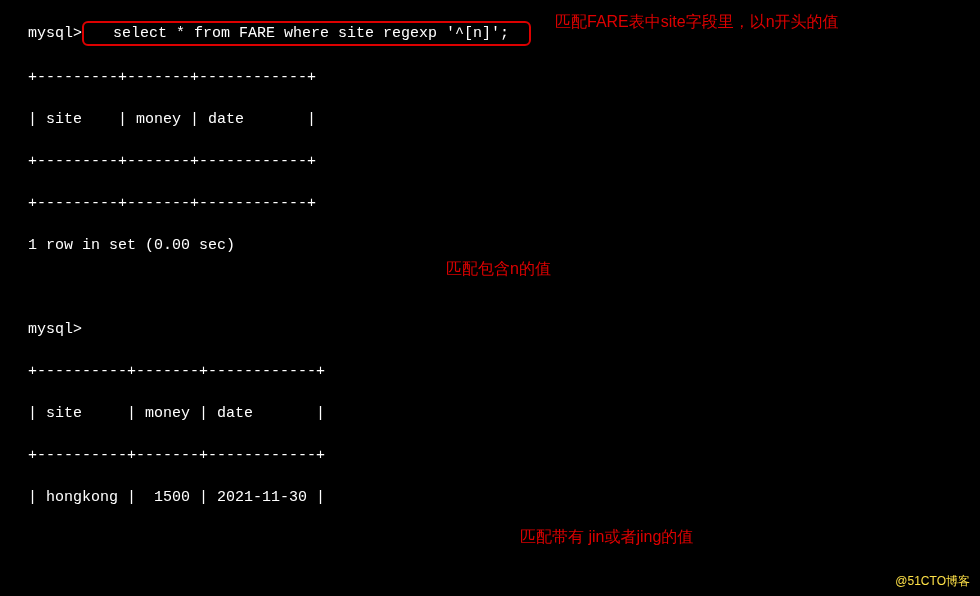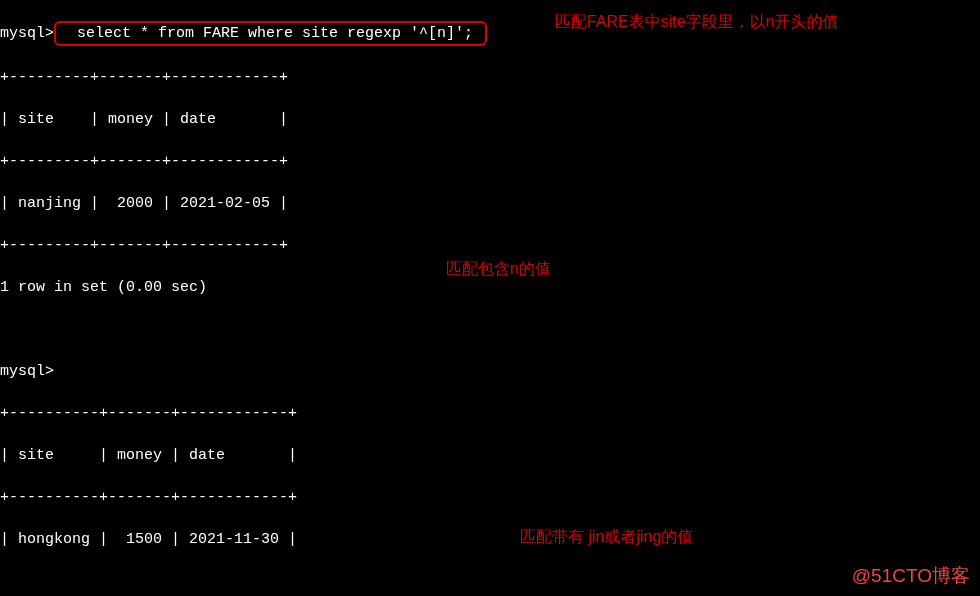--- a/index.html
+++ b/index.html
@@ -25,21 +25,21 @@
     .prompt-line {
       display: flex;
       align-items: center;
     }
     .prompt {
       color: #fff;
     }
     .highlight-box {
       border: 2.5px solid #d00;
       border-radius: 6px;
-      padding: 0 12px;
+      padding: 0 20px;
       display: inline-block;
       color: #fff;
     }
     .table-text {
       color: #fff;
     }
     .annotation {
       position: absolute;
       color: #d00;
       font-family: "Microsoft YaHei", "SimHei", sans-serif;
@@ -59,37 +59,37 @@
     }
     .annotation-3 {
       top: 525px;
       left: 520px;
       text-align: center;
     }
     .watermark {
       position: absolute;
       bottom: 6px;
       right: 10px;
-      color: #ef4444;
+      color: #fde047;
       font-family: "Microsoft YaHei", sans-serif;
-      font-size: 19px;
+      font-size: 12px;
     }
     .line {
       min-height: 21px;
+      margin-left: 28px;
     }
   </style>
 </head>
 <body>
 
 <div class="terminal">
 <div class="line prompt-line"><span class="prompt">mysql&gt;</span><span class="highlight-box"> select * from FARE where site regexp '^[n]';</span></div>
 <div class="line table-text">+---------+-------+------------+</div>
 <div class="line table-text">| site    | money | date       |</div>
 <div class="line table-text">+---------+-------+------------+</div>
-<div class="line table-text">| nanjing |  2000 | 2021-02-05 |</div>
 <div class="line table-text">+---------+-------+------------+</div>
 <div class="line table-text">1 row in set (0.00 sec)</div>
 <div class="line"></div>
 <div class="line prompt-line"><span class="prompt">mysql&gt;</span></div>
 <div class="line table-text">+----------+-------+------------+</div>
 <div class="line table-text">| site     | money | date       |</div>
 <div class="line table-text">+----------+-------+------------+</div>
 <div class="line table-text">| hongkong |  1500 | 2021-11-30 |</div>
 
 

